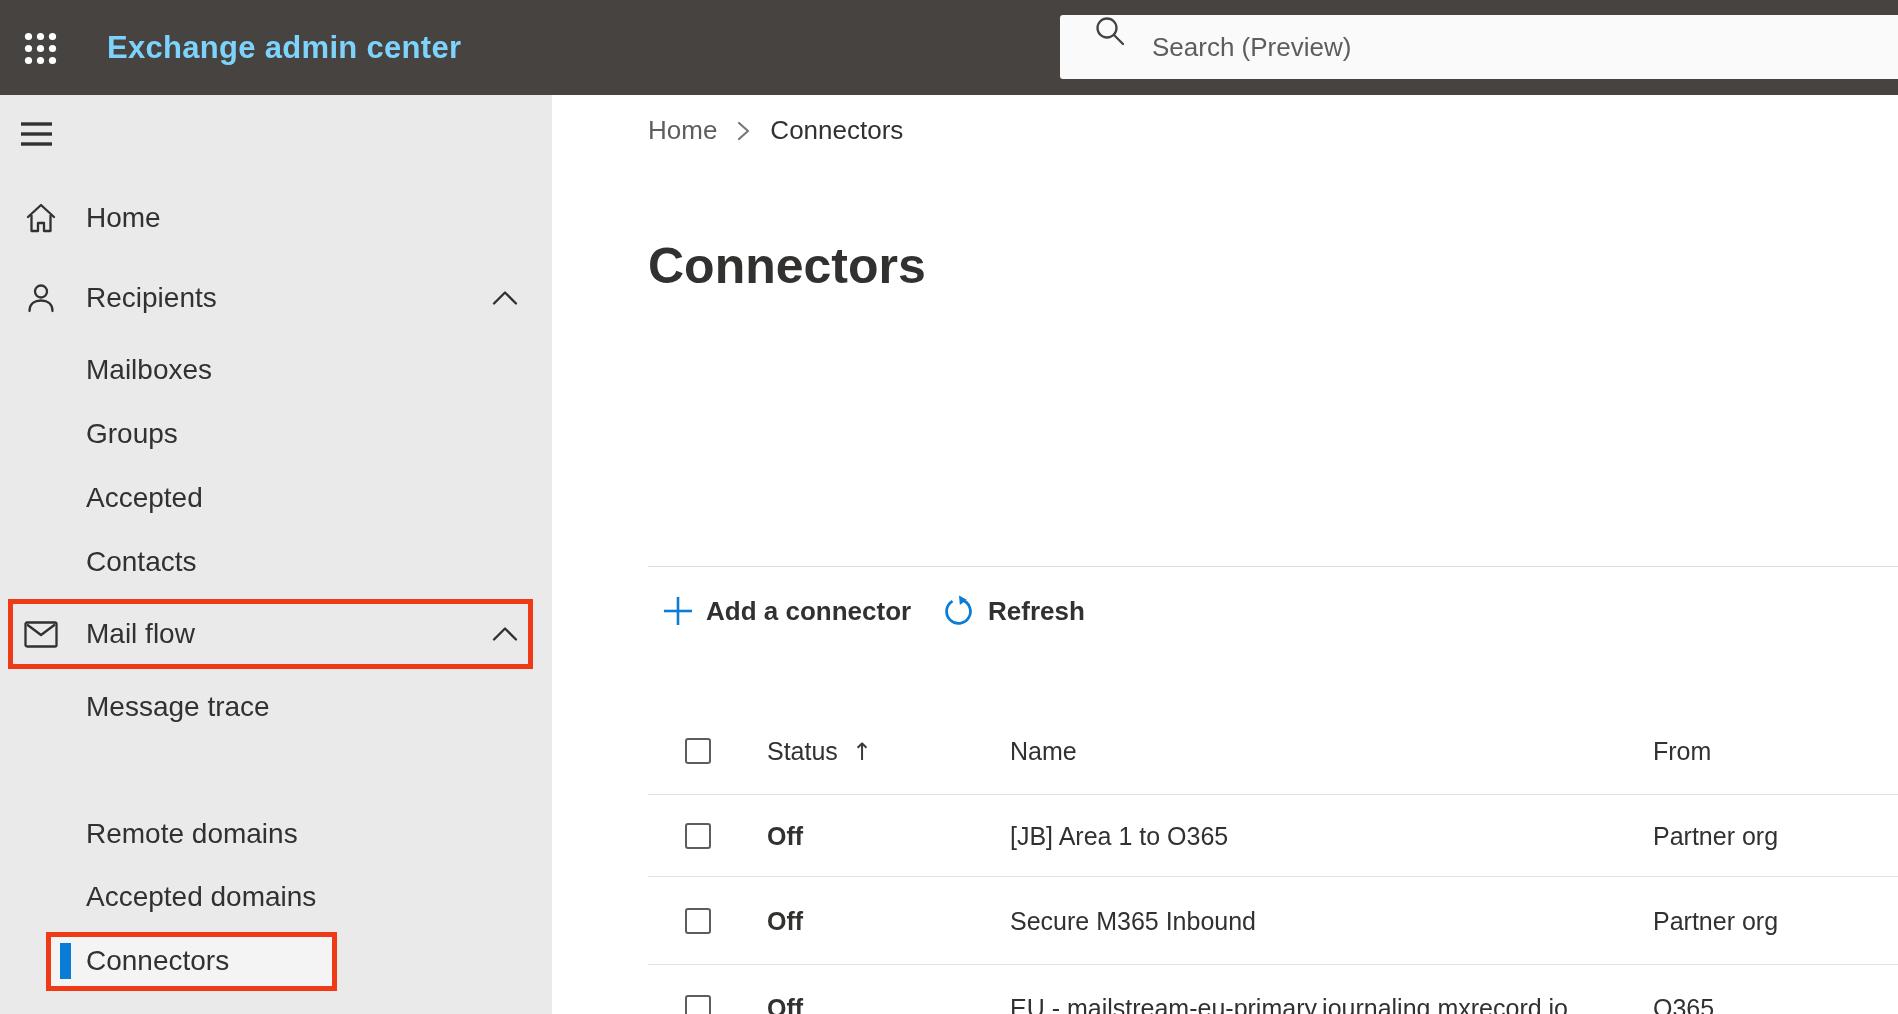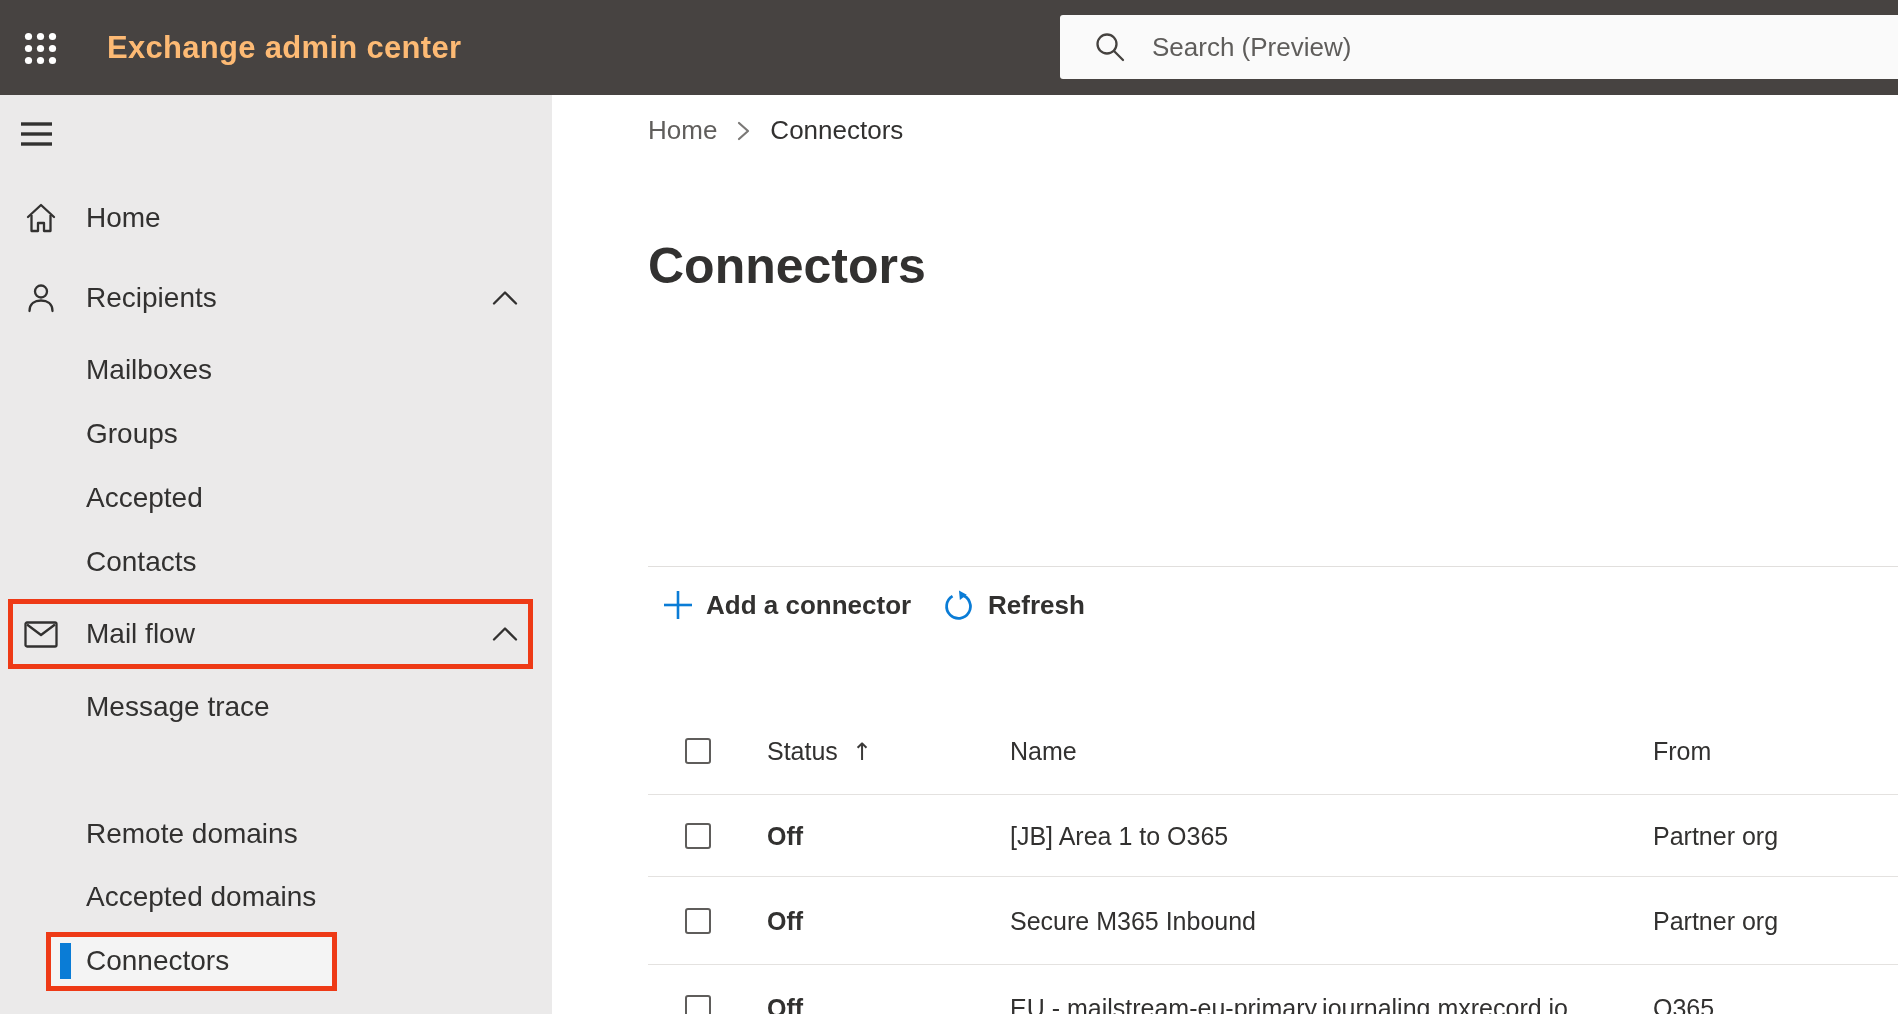--- a/index.html
+++ b/index.html
@@ -10,22 +10,22 @@
   *{box-sizing:border-box}
   html,body{margin:0;padding:0}
   body{
     width:1898px;height:1014px;overflow:hidden;position:relative;
     background:#fff;font-family:"Liberation Sans","DejaVu Sans",sans-serif;
     color:#323130;
   }
   
   .topbar{position:absolute;left:0;top:0;right:0;height:95px;background:#474341}
   .waffle{position:absolute;left:17px;top:25px;width:46px;height:46px;display:flex;align-items:center;justify-content:center;cursor:pointer}
-  .app-title{position:absolute;left:107px;top:0;height:95px;display:flex;align-items:center;color:#fdba74;font-size:31px;font-weight:600;letter-spacing:.3px}
-  .searchbox{position:absolute;left:1060px;right:0;top:15px;height:64px;background:#fafafa;border-radius:3px 0 0 3px;display:flex;align-items:center;padding-left:34px;gap:24px}
+  .app-title{position:absolute;left:107px;top:0;height:95px;display:flex;align-items:center;color:#7dd3fc;font-size:31px;font-weight:600;letter-spacing:.3px}
+  .searchbox{position:absolute;left:1060px;right:0;top:15px;height:64px;background:#fafafa;border-radius:3px 0 0 3px;display:flex;padding-left:34px;gap:24px}
   .search-input{flex:1;border:none;outline:none;background:transparent;font-size:26px;color:#333;font-family:inherit}
   .search-input::placeholder{color:#5f5d5b;opacity:1}
   
   .sidebar{position:absolute;left:0;top:95px;width:552px;bottom:0;background:#ebeaea}
   .hamburger{position:absolute;left:20px;top:20px;width:40px;height:38px;display:flex;align-items:center;cursor:pointer}
   .nav-item{position:absolute;left:0;width:100%;height:64px;display:flex;align-items:center;padding-left:24px;font-size:28px;color:#323130;cursor:pointer}
   .nav-icon{width:34px;display:flex;justify-content:center;margin-right:28px}
   .nav-item.sub{padding-left:86px}
   .chev{position:absolute;right:34px;top:50%;transform:translateY(-50%);display:flex}
   .selected-bg{position:absolute;left:51px;top:842px;width:281px;height:50px;background:#f4f4f4}
@@ -36,21 +36,21 @@
   
   .main{position:absolute;left:552px;top:95px;right:0;bottom:0;background:#fff;overflow:hidden}
   .breadcrumb{position:absolute;left:96px;top:20px;display:flex;align-items:center;gap:20px;font-size:26px}
   .crumb-home{color:#605e5c;cursor:pointer}
   .crumb-current{color:#323130}
   .page-title{position:absolute;left:96px;top:142px;margin:0;font-size:50px;font-weight:700;color:#323130}
   .desc{position:absolute;left:96px;top:256px;width:1218px;font-size:26px;line-height:41px;color:#5d5b59}
   a.link{color:var(--link);text-decoration:none;cursor:pointer}
   .divider{position:absolute;left:96px;right:0;height:1px;background:#e1dfdd}
   .toolbar-divider{top:471px}
-  .toolbar-btn{position:absolute;top:495px;height:42px;display:flex;align-items:flex-start;gap:13px;font-size:26px;font-weight:600;color:#323130;cursor:pointer;white-space:nowrap}
+  .toolbar-btn{position:absolute;top:495px;height:42px;display:flex;align-items:center;gap:13px;font-size:26px;font-weight:600;color:#323130;cursor:pointer;white-space:nowrap}
   .add-btn{left:111px}
   .refresh-btn{left:390px}
   
   .trow{position:absolute;left:96px;right:0;border-bottom:1px solid #e4e2e0}
   .trow.header{top:613px;height:87px}
   .trow.row1{top:700px;height:82px}
   .trow.row2{top:782px;height:88px}
   .trow.row3{top:870px;height:86px;border-bottom:none}
   .cb{position:absolute;left:37px;top:50%;transform:translateY(-50%);width:26px;height:26px;border:2px solid #5f5d5b;border-radius:3px;background:#fff;cursor:pointer}
   .cell{position:absolute;top:50%;transform:translateY(-50%);font-size:25px;color:#323130;white-space:nowrap;display:flex;align-items:flex-end}

